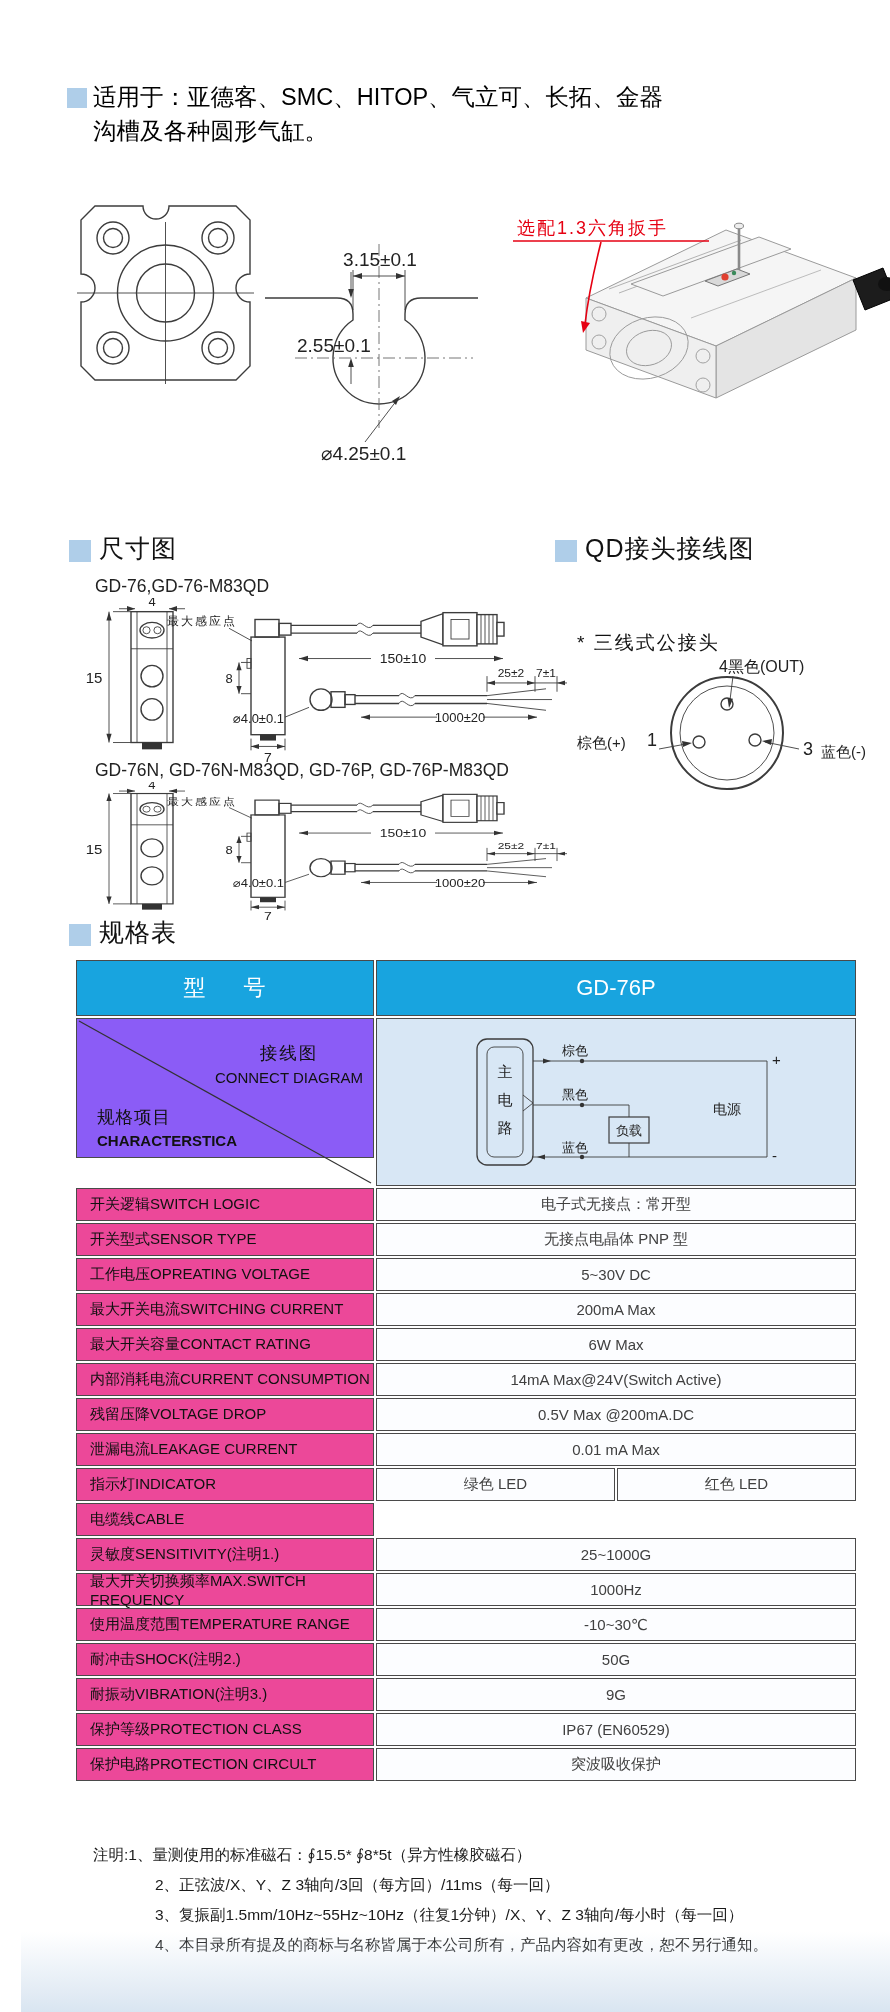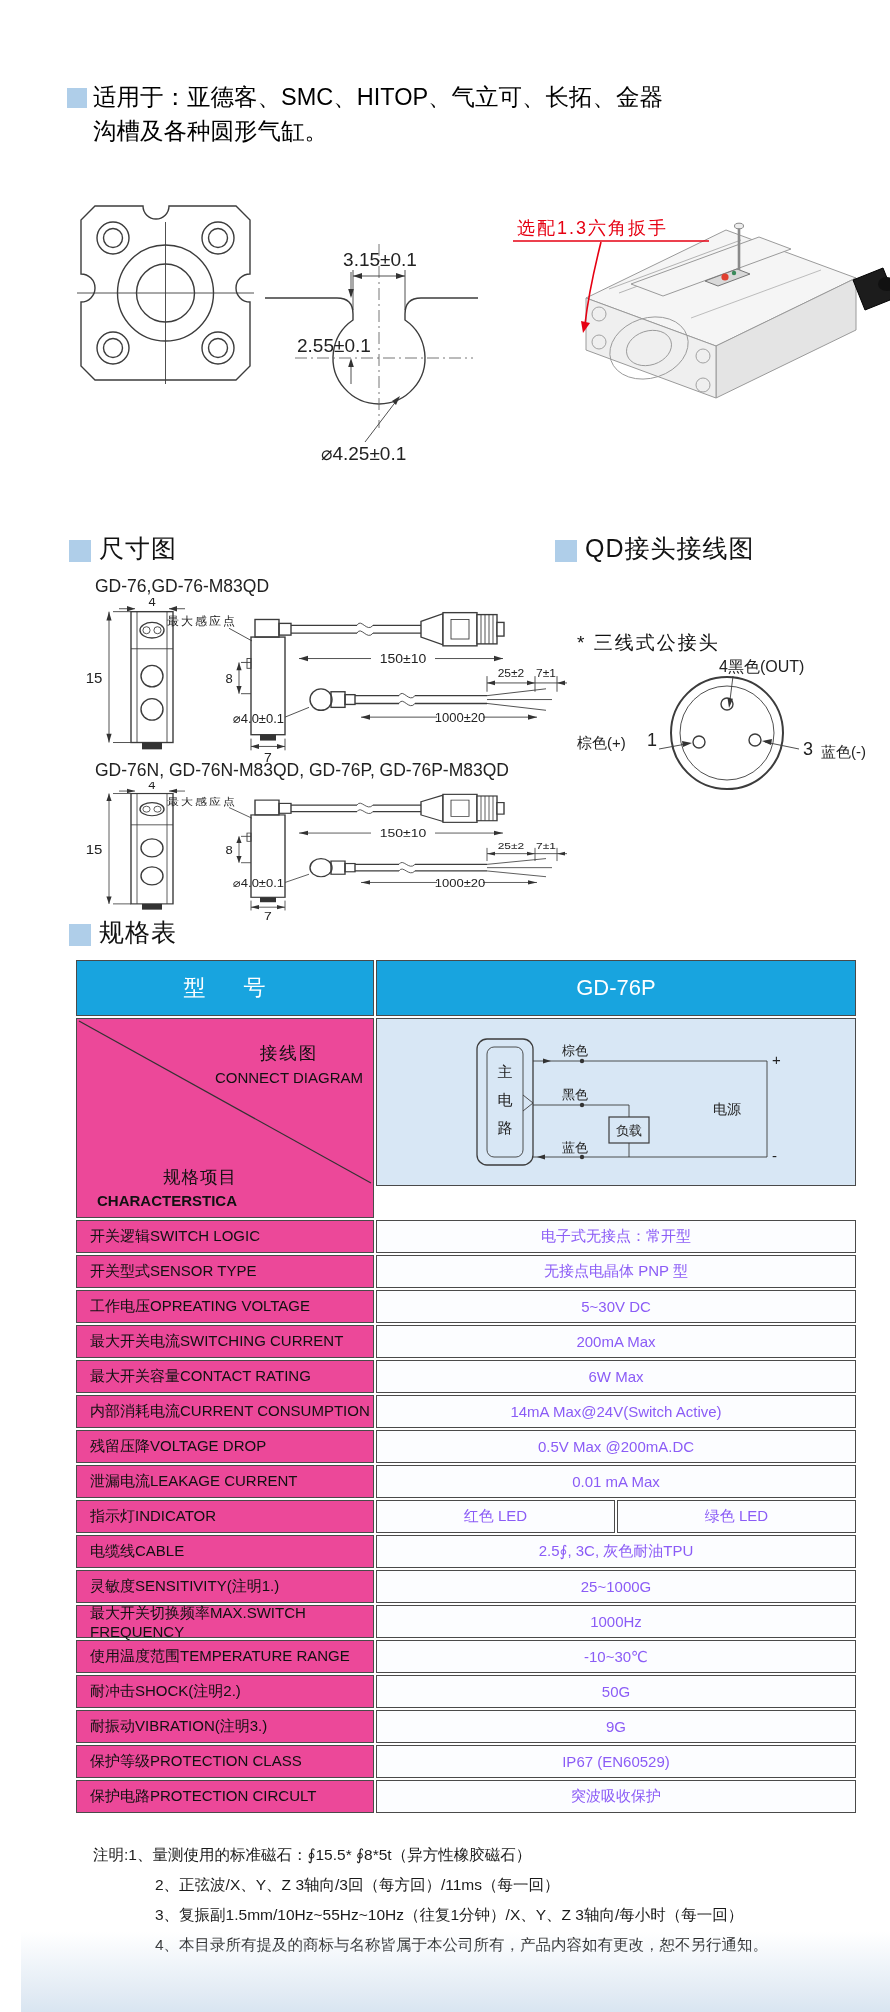--- a/index.html
+++ b/index.html
@@ -25,24 +25,24 @@
   .ar{fill:#333;stroke:none;}
   .gray1{fill:#f5f5f5;stroke:#9a9a9a;stroke-width:1;}
   .gray2{fill:#e4e4e4;stroke:#9a9a9a;stroke-width:1;}
   .gray3{fill:#efefef;stroke:#9a9a9a;stroke-width:1;}
   
   #spec-table{position:absolute;left:55px;top:960px;width:780px;}
   .trow{display:grid;grid-template-columns:298px 480px;column-gap:2px;margin-bottom:2px;}
   .cell{border:1px solid #4a4a4a;box-sizing:border-box;}
   .hcell{height:56px;background:#18A4DF;color:#fff;display:flex;align-items:center;justify-content:center;font-size:22px;}
   .hcell.left{letter-spacing:8px;padding-left:7px;}
-  .diag-left{height:200px;background:#ec4899;position:relative;text-align:right;}
+  .diag-left{height:140px;background:#8b5cf6;position:relative;}
   .diag-right{height:168px;background:#D8E7F5;position:relative;}
   .lcell{height:33px;background:#ec4899;display:flex;align-items:center;padding-left:13px;font-size:15px;color:#111;}
-  .vcell{height:33px;background:#FCFDFF;display:flex;align-items:center;justify-content:center;font-size:15px;color:#8b5cf6;}
+  .vcell{height:33px;background:#FCFDFF;display:flex;align-items:center;justify-content:center;font-size:15px;color:#404040;}
   .vsplit{display:grid;grid-template-columns:239px 239px;column-gap:2px;}
   .corner-top{position:absolute;top:22px;right:10px;display:flex;flex-direction:column;align-items:center;color:#111;}
   .corner-top .cn{font-size:17.5px;letter-spacing:2px;}
   .corner-top .en{font-size:15px;margin-top:4px;}
   .corner-bot{position:absolute;left:20px;bottom:8px;color:#111;}
   .corner-bot .cn{font-size:17.5px;letter-spacing:1px;}
   .corner-bot .en{font-size:15px;margin-top:3px;font-weight:bold;}
   .notes{position:absolute;left:72px;top:1840px;width:800px;font-size:15.5px;line-height:30px;color:#1a1a1a;}
   .notes .ind{margin-left:62px;}
   .qd-sub{position:absolute;left:556px;top:630px;font-size:19px;color:#111;letter-spacing:2px;}
@@ -352,27 +352,26 @@
         <div class="cell lcell">残留压降VOLTAGE DROP</div>
         <div class="cell vcell">0.5V Max @200mA.DC</div>
       </div>
     <div class="trow">
         <div class="cell lcell">泄漏电流LEAKAGE CURRENT</div>
         <div class="cell vcell">0.01 mA Max</div>
       </div>
     <div class="trow">
       <div class="cell lcell">指示灯INDICATOR</div>
       <div class="vsplit">
+        <div class="cell vcell">绿色 LED</div>
         <div class="cell vcell">红色 LED</div>
-        <div class="cell vcell">绿色 LED</div>
       </div>
     </div>
     <div class="trow">
         <div class="cell lcell">电缆线CABLE</div>
-        <div class="cell vcell">2.5∮, 3C, 灰色耐油TPU</div>
       </div>
     <div class="trow">
         <div class="cell lcell">灵敏度SENSITIVITY(注明1.)</div>
         <div class="cell vcell">25~1000G</div>
       </div>
     <div class="trow">
         <div class="cell lcell">最大开关切换频率MAX.SWITCH FREQUENCY</div>
         <div class="cell vcell">1000Hz</div>
       </div>
     <div class="trow">

